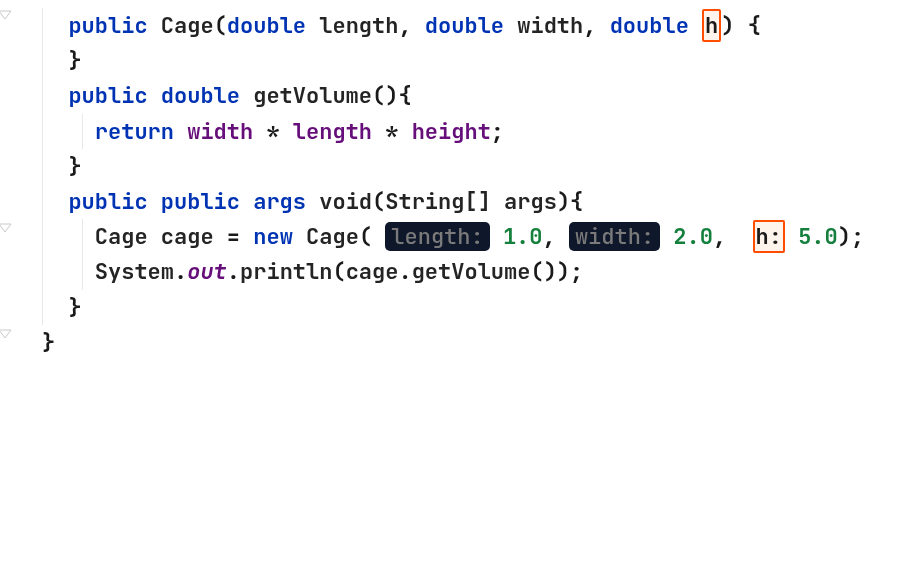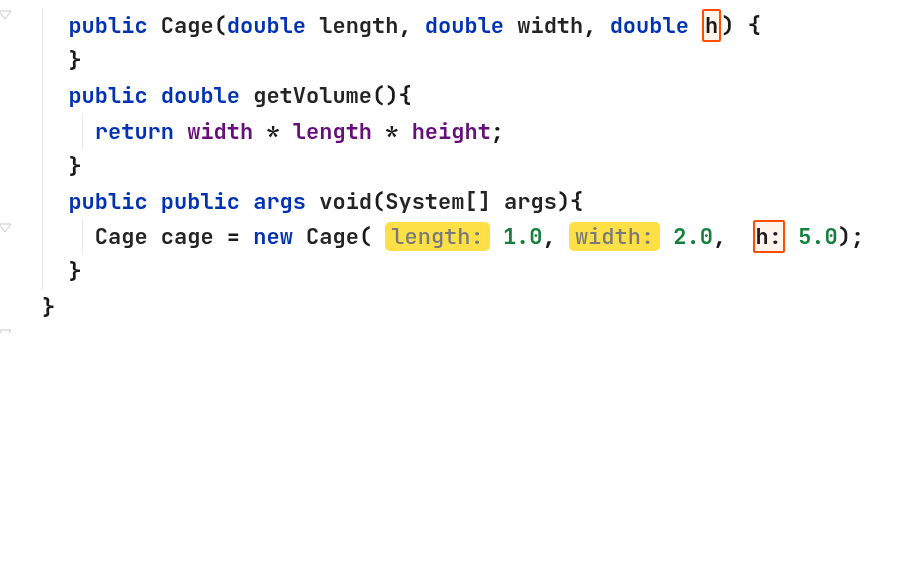--- a/index.html
+++ b/index.html
@@ -34,21 +34,21 @@
     width: 14px;
     height: 14px;
   }
   .fold-wedge svg { display:block; }
   .kw   { color: #0033b3; font-weight: 700; }
   .fld  { color: #660e7a; font-weight: 700; font-style: normal; }
   .stat { color: #660e7a; font-weight: 700; font-style: italic; }
   .num  { color: #15803d; }
   .plain{ color: #242424; } 
   .hint {
-    background: #fde047;
+    background: #0f172a;
     color: #7a7a7a;
     border-radius: 5px;
     padding: 0 6px 0 6px;
     font-weight: 500;
   }
   .hl-box {
     border: 2px solid #ff4d00;
     background: rgba(255,120,0,0.08);
     padding: 0 1px;
     border-radius: 2px;
@@ -90,21 +90,22 @@
 
 
   <div class="line"><span class="ind-guide" style="left:34px"></span>  }</div>
 
   <div class="line"><span class="ind-guide" style="left:34px"></span>  <span class="kw">public</span> <span class="kw">double</span> <span class="plain">getVolume</span>(){</div>
 
   <div class="line"><span class="ind-guide" style="left:34px"></span><span class="ind-guide" style="left:74px"></span>    <span class="kw">return</span> <span class="fld">width</span> * <span class="fld">length</span> * <span class="fld">height</span>;</div>
 
   <div class="line"><span class="ind-guide" style="left:34px"></span>  }</div>
 
-  <div class="line"><span class="ind-guide" style="left:34px"></span>  <span class="kw">public</span> <span class="kw">public</span> <span class="kw">args</span> <span class="plain">void</span>(<span class="plain">System[]</span> <span class="plain">args</span>){</div>
+  <div class="line"><span class="ind-guide" style="left:34px"></span>  <span class="kw">public</span> <span class="kw">public</span> <span class="kw">args</span> <span class="plain">void</span>(<span class="plain">String[]</span> <span class="plain">args</span>){</div>
 
   <div class="line"><span class="ind-guide" style="left:34px"></span><span class="ind-guide" style="left:74px"></span>    <span class="plain">Cage</span> <span class="plain">cage</span> = <span class="kw">new</span> <span class="plain">Cage</span>( <span class="hint">length:</span> <span class="num">1.0</span>, <span class="hint">width:</span> <span class="num">2.0</span>,  <span class="hl-box">h:</span> <span class="num">5.0</span>);</div>
 
+  <div class="line"><span class="ind-guide" style="left:34px"></span><span class="ind-guide" style="left:74px"></span>    <span class="plain">System</span>.<span class="stat">out</span>.<span class="plain">println</span>(<span class="plain">cage</span>.<span class="plain">getVolume</span>());</div>
 
   <div class="line"><span class="ind-guide" style="left:34px"></span>  }</div>
 
   <div class="line">}</div>
 </div>
 
 </body></html>

